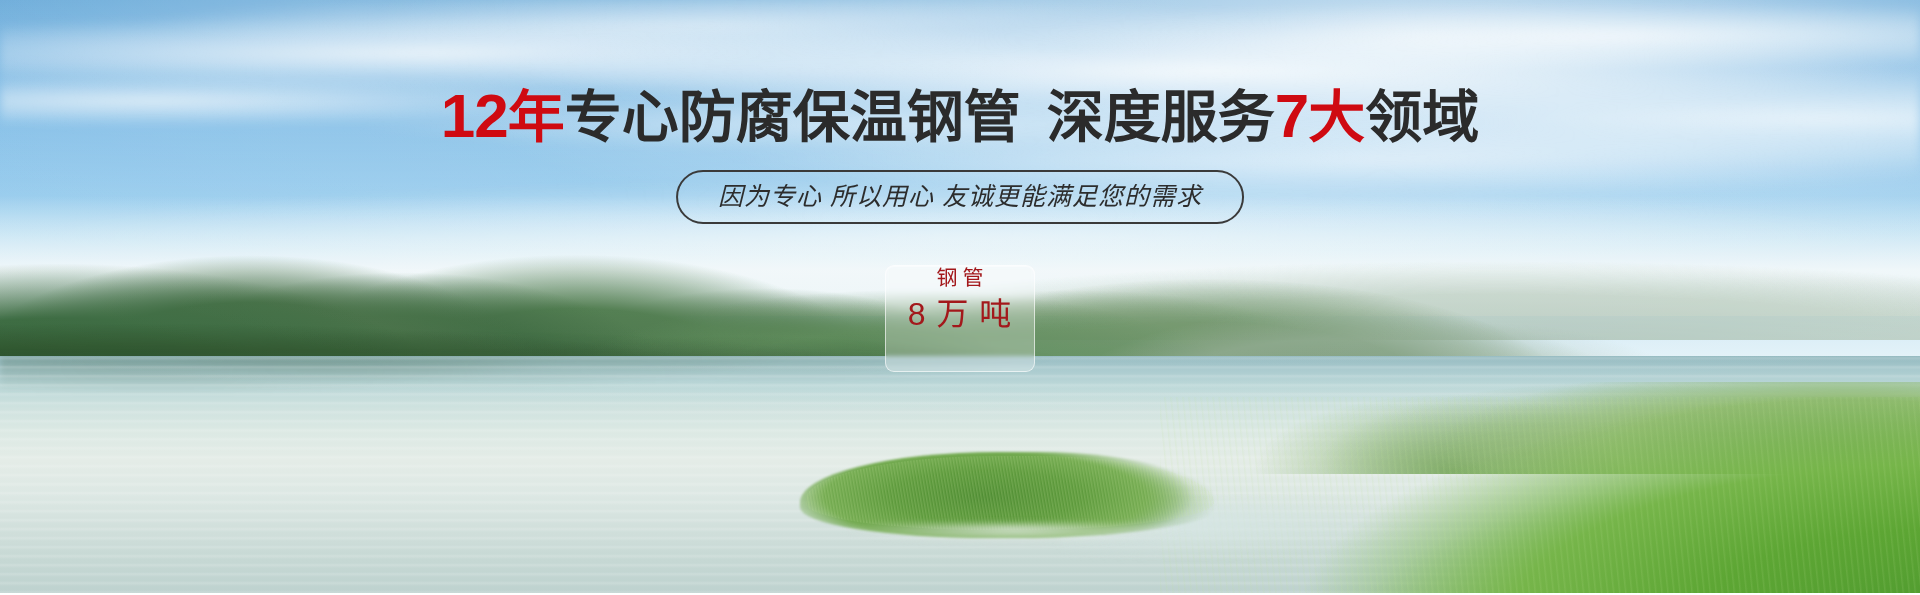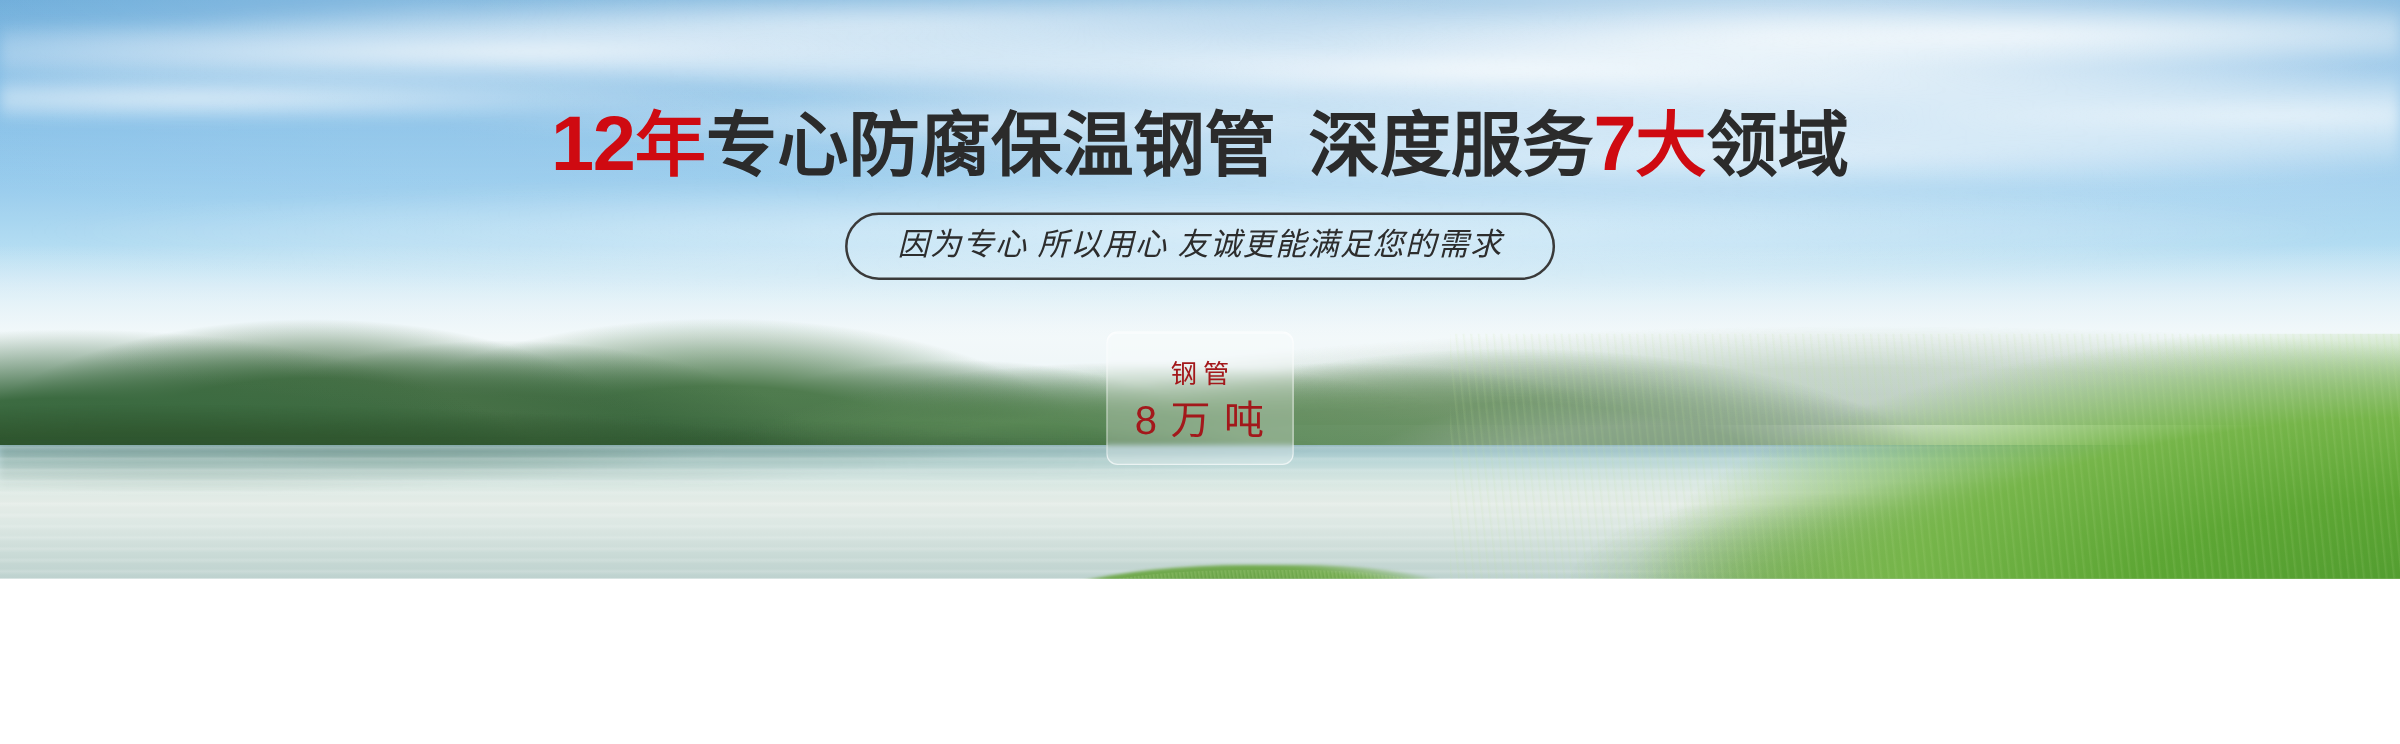--- a/index.html
+++ b/index.html
@@ -9,21 +9,21 @@
     background: #ffffff;
   }
   body {
     font-family: "Liberation Sans", "DejaVu Sans", sans-serif;
   }
 
   
   .banner {
     position: relative;
     width: 1920px;
-    height: 463px;
+    height: 593px;
     overflow: hidden;
     user-select: none;
   }
 
   
   .bg-layer { position: absolute; inset: 0; }
 
   
   .sky {
     background:
@@ -279,21 +279,21 @@
     width: 148px;
     height: 105px;
     border-radius: 9px;
     border: 1px solid rgba(255,255,255,0.62);
     background: rgba(255,255,255,0.26);
     backdrop-filter: blur(2px);
     -webkit-backdrop-filter: blur(2px);
     display: flex;
     flex-direction: column;
     align-items: center;
-    justify-content: center;
+    justify-content: flex-start;
     gap: 12px;
     box-shadow: inset 0 1px 0 rgba(255,255,255,0.45);
   }
   .stat-label {
     font-size: 21px;
     line-height: 23px;
     font-weight: 400;
     color: #a3181b;
     letter-spacing: 5px;
     text-indent: 5px;

